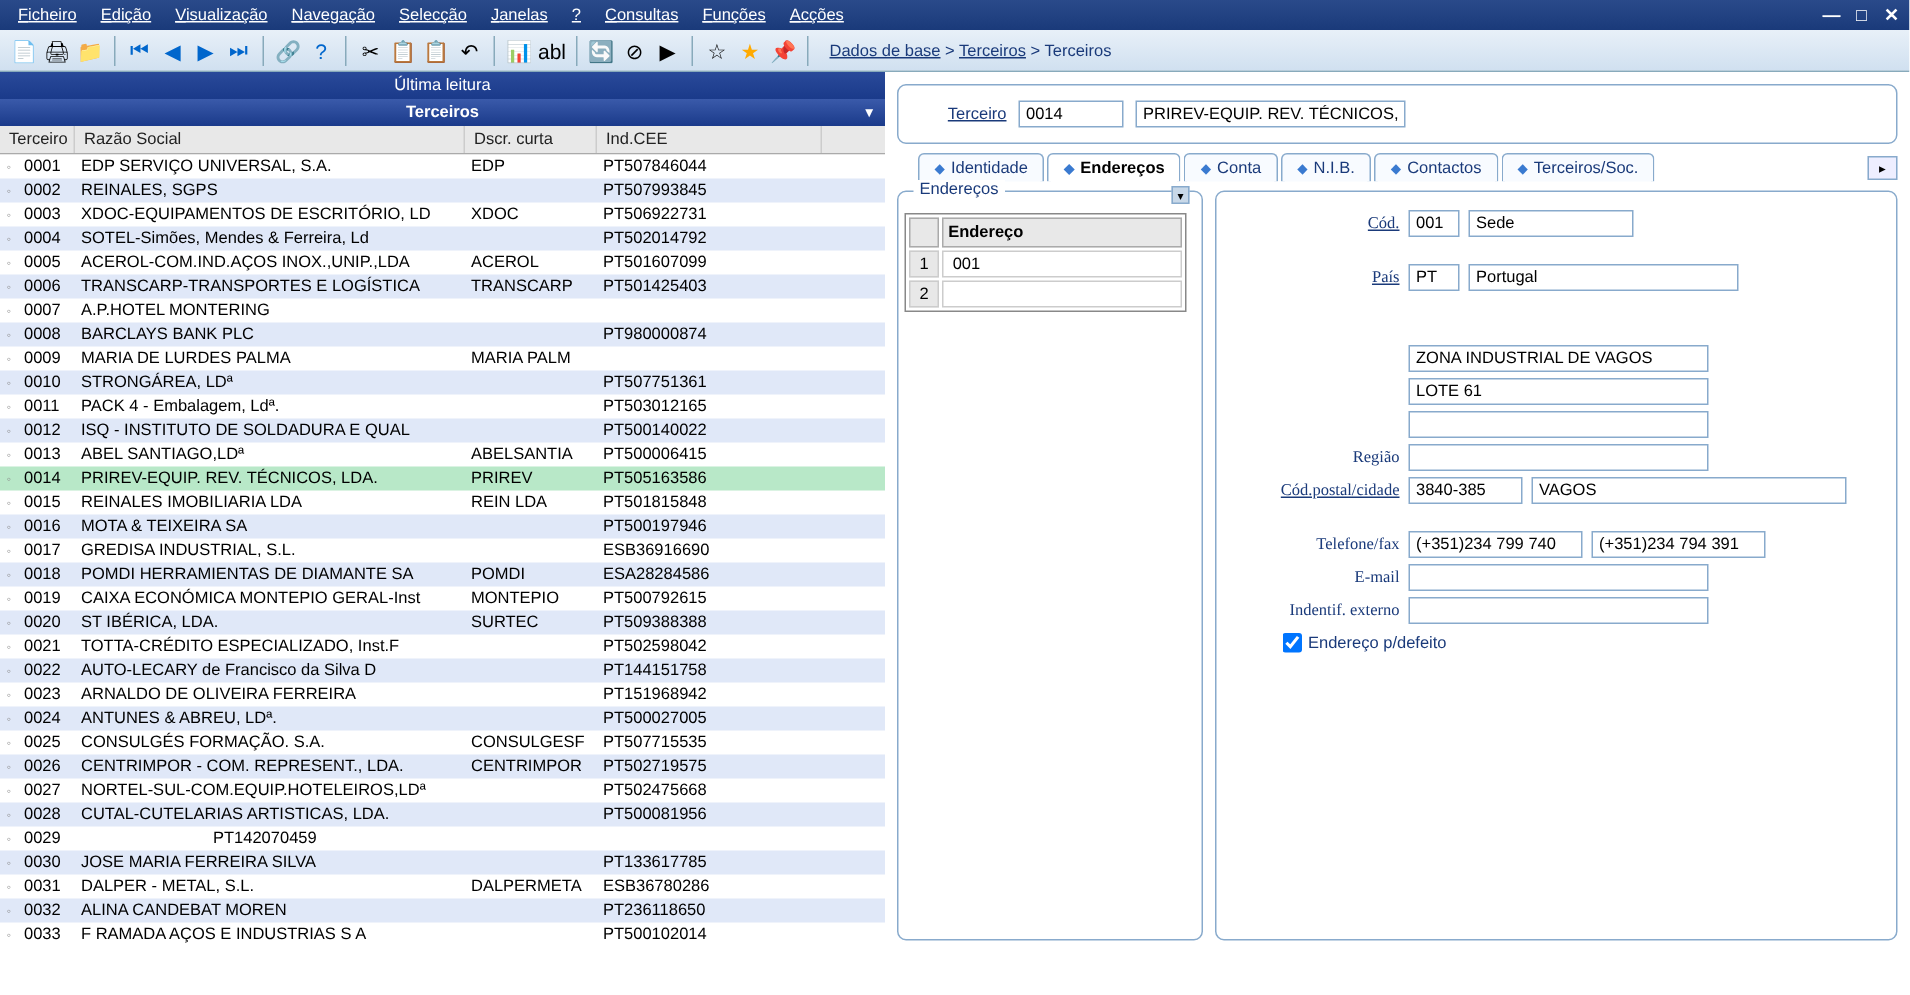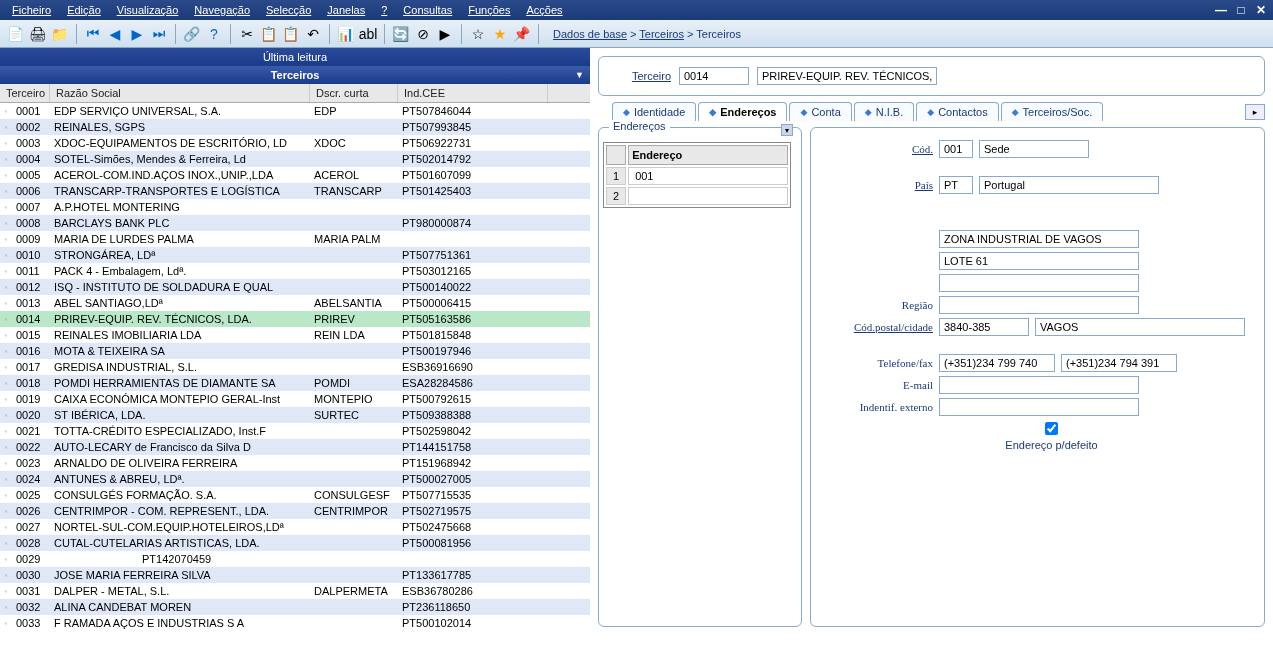--- a/index.html
+++ b/index.html
@@ -61,21 +61,21 @@
 .addr-box .tab-knob { position: absolute; top: -4px; right: 8px; width: 12px; height: 12px; background: #c8d8e8; border: 1px solid #8ac; font-size: 8px; display: flex; align-items: center; justify-content: center; }
 .mini-table { border: 1px solid #888; margin: 0 4px; }
 .mini-table th { background: #e8e8e8; border: 1px solid #aaa; padding: 3px; text-align: left; font-weight: bold; }
 .mini-table td { border: 1px solid #ccc; padding: 2px 6px; }
 .mini-table .rownum { background: #e8e8e8; width: 20px; text-align: center; }
 
 .detail-box { border: 1px solid #8ac; border-radius: 6px; flex: 1; height: 500px; padding: 12px 16px; }
 .detail-row { display: flex; align-items: center; margin-bottom: 4px; gap: 6px; }
 .detail-label { width: 106px; text-align: right; color: #1a3a7a; font-family: Liberation Serif, serif; }
 .detail-label.link { text-decoration: underline; cursor: pointer; }
-.checkbox-row { display: flex; align-items: center; gap: 4px; margin-top: 6px; margin-left: 28px; flex-direction: column; }
+.checkbox-row { display: flex; align-items: center; gap: 4px; margin-top: 6px; margin-left: 28px; }
 input[type=checkbox] { width: 13px; height: 13px; }
 
 ::-webkit-scrollbar { width: 16px; }
 ::-webkit-scrollbar-track { background: #e8e8f0; }
 ::-webkit-scrollbar-thumb { background: linear-gradient(#c0d0e8, #a0b8d8); border: 1px solid #8ab; border-radius: 2px; }
 ::-webkit-scrollbar-button { background: #d0d8e8; border: 1px solid #8ab; height: 16px; }
 </style>
 </head>
 <body>
 
@@ -463,21 +463,21 @@
         <div class="detail-row">
           <span class="detail-label"></span>
           <input class="field-input" style="width: 200px;" value="">
         </div>
         <div class="detail-row">
           <span class="detail-label">Região</span>
           <input class="field-input" style="width: 200px;" value="">
         </div>
         <div class="detail-row">
           <span class="detail-label link">Cód.postal/cidade</span>
-          <input class="field-input" style="width: 90px;" value="3840-385">
+          <input class="field-input" style="width: 76px;" value="3840-385">
           <input class="field-input" style="width: 210px;" value="VAGOS">
         </div>
         <div class="detail-row" style="margin-top:18px">
           <span class="detail-label">Telefone/fax</span>
           <input class="field-input" style="width: 116px;" value="(+351)234 799 740">
           <input class="field-input" style="width: 116px; " value="(+351)234 794 391">
         </div>
         <div class="detail-row">
           <span class="detail-label">E-mail</span>
           <input class="field-input" style="width: 200px;" value="">

